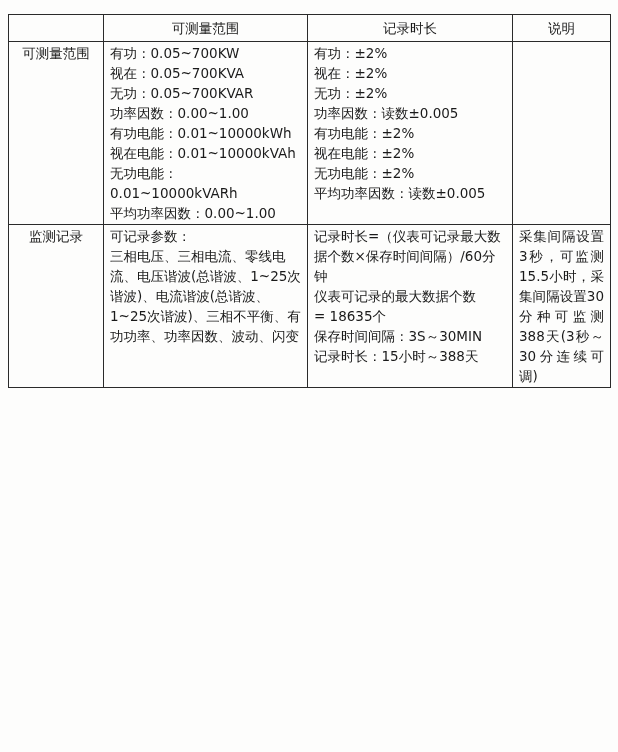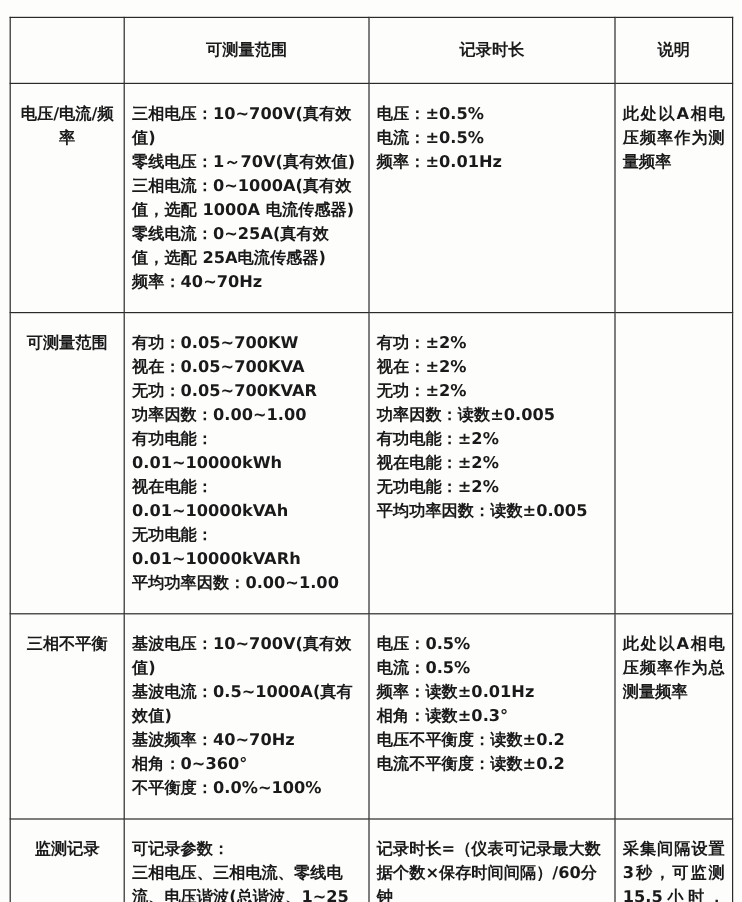--- a/index.html
+++ b/index.html
@@ -23,25 +23,25 @@
     left: 8px;
     top: 14px;
     width: 602px;
     border-collapse: collapse;
     table-layout: fixed;
     font-size: 13.5px;
     line-height: 20px;
   }
   table.spec th, table.spec td {
     border: 1.5px solid #2a2a2a;
-    padding: 15px 6px;
+    padding: 1px 6px;
     vertical-align: top;
     white-space: pre-line;
     overflow-wrap: break-word;
-    font-weight: bold;
+    font-weight: normal;
   }
   table.spec thead th {
     text-align: center;
     vertical-align: middle;
     height: 24px;
     white-space: nowrap;
   }
   td.rowname {
     text-align: center;
     padding-left: 2px;
@@ -68,67 +68,40 @@
     <thead>
       <tr>
         <th></th>
         <th>可测量范围</th>
         <th>记录时长</th>
         <th>说明</th>
       </tr>
     </thead>
     <tbody>
       <tr>
-        <td class="rowname">电压/电流/频率</td>
-        <td class="range">三相电压：10~700V(真有效值)
-零线电压：1～70V(真有效值)
-三相电流：0~1000A(真有效值，选配 1000A 电流传感器)
-零线电流：0~25A(真有效值，选配 25A电流传感器)
-频率：40~70Hz</td>
-        <td class="acc">电压：±0.5%
-电流：±0.5%
-频率：±0.01Hz</td>
-        <td class="note">此处以A相电压频率作为测量频率</td>
-      </tr>
-      <tr>
         <td class="rowname">可测量范围</td>
         <td class="range">有功：0.05~700KW
 视在：0.05~700KVA
 无功：0.05~700KVAR
 功率因数：0.00~1.00
 有功电能：0.01~10000kWh
 视在电能：0.01~10000kVAh
 无功电能：0.01~10000kVARh
 平均功率因数：0.00~1.00</td>
         <td class="acc">有功：±2%
 视在：±2%
 无功：±2%
 功率因数：读数±0.005
 有功电能：±2%
 视在电能：±2%
 无功电能：±2%
 平均功率因数：读数±0.005</td>
         <td class="note"></td>
       </tr>
       <tr>
-        <td class="rowname">三相不平衡</td>
-        <td class="range">基波电压：10~700V(真有效值)
-基波电流：0.5~1000A(真有效值)
-基波频率：40~70Hz
-相角：0~360°
-不平衡度：0.0%~100%</td>
-        <td class="acc">电压：0.5%
-电流：0.5%
-频率：读数±0.01Hz
-相角：读数±0.3°
-电压不平衡度：读数±0.2
-电流不平衡度：读数±0.2</td>
-        <td class="note">此处以A相电压频率作为总测量频率</td>
-      </tr>
-      <tr>
         <td class="rowname">监测记录</td>
         <td class="range">可记录参数：
 三相电压、三相电流、零线电流、电压谐波(总谐波、1~25次谐波)、电流谐波(总谐波、1~25次谐波)、三相不平衡、有功功率、功率因数、波动、闪变</td>
         <td class="acc">记录时长=（仪表可记录最大数据个数×保存时间间隔）/60分钟
 仪表可记录的最大数据个数
 =  18635个
 保存时间间隔：3S～30MIN
 记录时长：15小时～388天</td>
         <td class="note">采集间隔设置3秒，可监测15.5小时，采集间隔设置30分种可监测388天(3秒～30分连续可调)</td>
       </tr>

